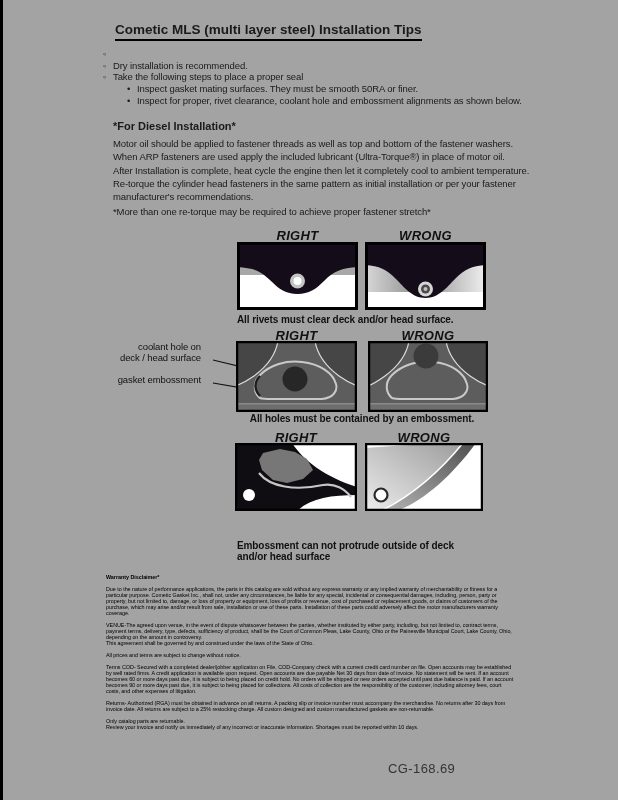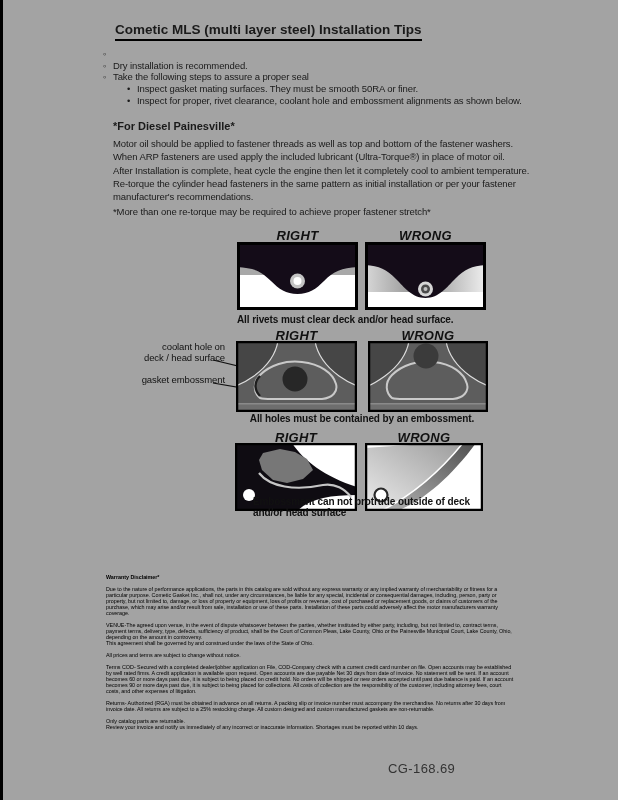--- a/index.html
+++ b/index.html
@@ -22,21 +22,21 @@
   .p1{top:137px;}
   .p2{top:164px;}
   .note{top:205px;}
 
   .dlabel{position:absolute;font-size:13px;font-weight:bold;text-align:center;
           letter-spacing:0.3px;color:#111;font-style:italic;}
   .dbox{position:absolute;}
   .dbox svg{display:block;}
   .dcaption{position:absolute;font-size:10px;font-weight:bold;letter-spacing:-0.1px;color:#111;}
 
-  .callout{position:absolute;left:120px;width:105px;text-align:right;font-size:9.5px;
+  .callout{position:absolute;left:96px;width:105px;text-align:right;font-size:9.5px;
            line-height:10.5px;letter-spacing:-0.1px;color:#111;}
   .co1{top:342px;}
   .co2{top:375px;}
   .callout-lines{position:absolute;left:211px;top:352px;}
 
   .legal{position:absolute;left:106px;top:574px;width:410px;font-size:5.4px;
          line-height:6px;letter-spacing:-0.03px;color:#000;}
   .legal .lh{font-weight:bold;margin:0 0 6px 0;}
   .legal p{margin:0 0 6px 0;}
   .legal p.tight{margin:0;}
@@ -55,33 +55,33 @@
   <div class="bullets">
     <div class="brow">
       <span class="mk">◦</span>
     </div>
     <div class="brow">
       <span class="mk">◦</span>
       <span>Dry installation is recommended.</span>
     </div>
     <div class="brow">
       <span class="mk">◦</span>
-      <span>Take the following steps to assure a proper seal</span>
+      <span>Take the following steps to place a proper seal</span>
     </div>
     <div class="brow sub">
       <span class="mk">•</span>
       <span>Inspect gasket mating surfaces.  They must be smooth 50RA or finer.</span>
     </div>
     <div class="brow sub">
       <span class="mk">•</span>
       <span>Inspect for proper, rivet clearance, coolant hole and embossment alignments as shown below.</span>
     </div>
   </div>
 
-  <div class="diesel-head">*For Diesel Painesville*</div>
+  <div class="diesel-head">*For Diesel Installation*</div>
   <div class="para p2">After Installation is complete, heat cycle the engine then let it completely cool to ambient temperature. Re-torque the cylinder head fasteners in the same pattern as initial installation or per your fastener manufacturer's recommendations.</div>
   <div class="para p1">Motor oil should be applied to fastener threads as well as top and bottom of the fastener washers. When ARP fasteners are used apply the included lubricant (Ultra-Torque®) in place of motor oil.</div>
   <div class="para note">*More than one re-torque may be required to achieve proper fastener stretch*</div>
 
   <div class="dlabel" style="left:237px;top:228px;width:121px;">RIGHT</div>
   <div class="dlabel" style="left:365px;top:228px;width:121px;">WRONG</div>
 
   <div class="dbox" style="left:237px;top:242px;">
     <svg width="121" height="68" viewBox="0 0 121 68">
       <rect width="121" height="68" fill="#ffffff"></rect>
@@ -180,21 +180,21 @@
         </linearGradient>
       </defs>
       <rect width="118" height="68" fill="#ffffff"></rect>
       <path d="M0,5 C28,3 58,1 78,0 L98,0 C72,32 44,54 16,68 L0,68 Z" fill="url(#g2)"></path>
       <path d="M98,0 L111,0 C86,34 58,58 32,68 L16,68 C44,54 72,32 98,0 Z" fill="url(#g3)"></path>
       <path d="M98,0 C72,32 44,54 16,68" stroke="#ffffff" stroke-width="1.5" fill="none"></path>
       <circle cx="16" cy="52" r="6.5" fill="#ffffff" stroke="#2a2a2a" stroke-width="2.2"></circle>
       <rect x="1" y="1" width="116" height="66" fill="none" stroke="#000" stroke-width="2.5"></rect>
     </svg>
   </div>
-  <div class="dcaption" style="left:237px;top:496px;line-height:11px;margin-left:16px;">
+  <div class="dcaption" style="left:237px;top:540px;line-height:11px;">
     <span>Embossment can not protrude outside of deck</span><br>
     <span>and/or head surface</span>
   </div>
 
   <div class="legal">
     <p class="lh">Warranty Disclaimer*</p>
     <p>Due to the nature of performance applications, the parts in this catalog are sold without any express warranty or any implied warranty of merchantability or fitness for a particular purpose.  Cometic Gasket Inc., shall not, under any circumstances, be liable for any special, incidental or consequential damages, including, person, party or property, but not limited to, damage, or loss of property or equipment, loss of profits or revenue, cost of purchased or replacement goods, or claims of customers of the purchase, which may arise and/or result from sale, installation or use of these parts.  Installation of these parts could adversely affect the motor manufacturers warranty coverage.</p>
     <p class="tight">VENUE-The agreed upon venue, in the event of dispute whatsoever between the parties, whether instituted by either party, including, but not limited to, contract terms, payment terms, delivery, type, defects, sufficiency of product, shall be the Court of Common Pleas, Lake County, Ohio or the Painesville Municipal Court, Lake County, Ohio, depending on the amount in controversy.</p>
     <p>This agreement shall be governed by and construed under the laws of the State of Ohio.</p>
     <p>All prices and terms are subject to change without notice.</p>

